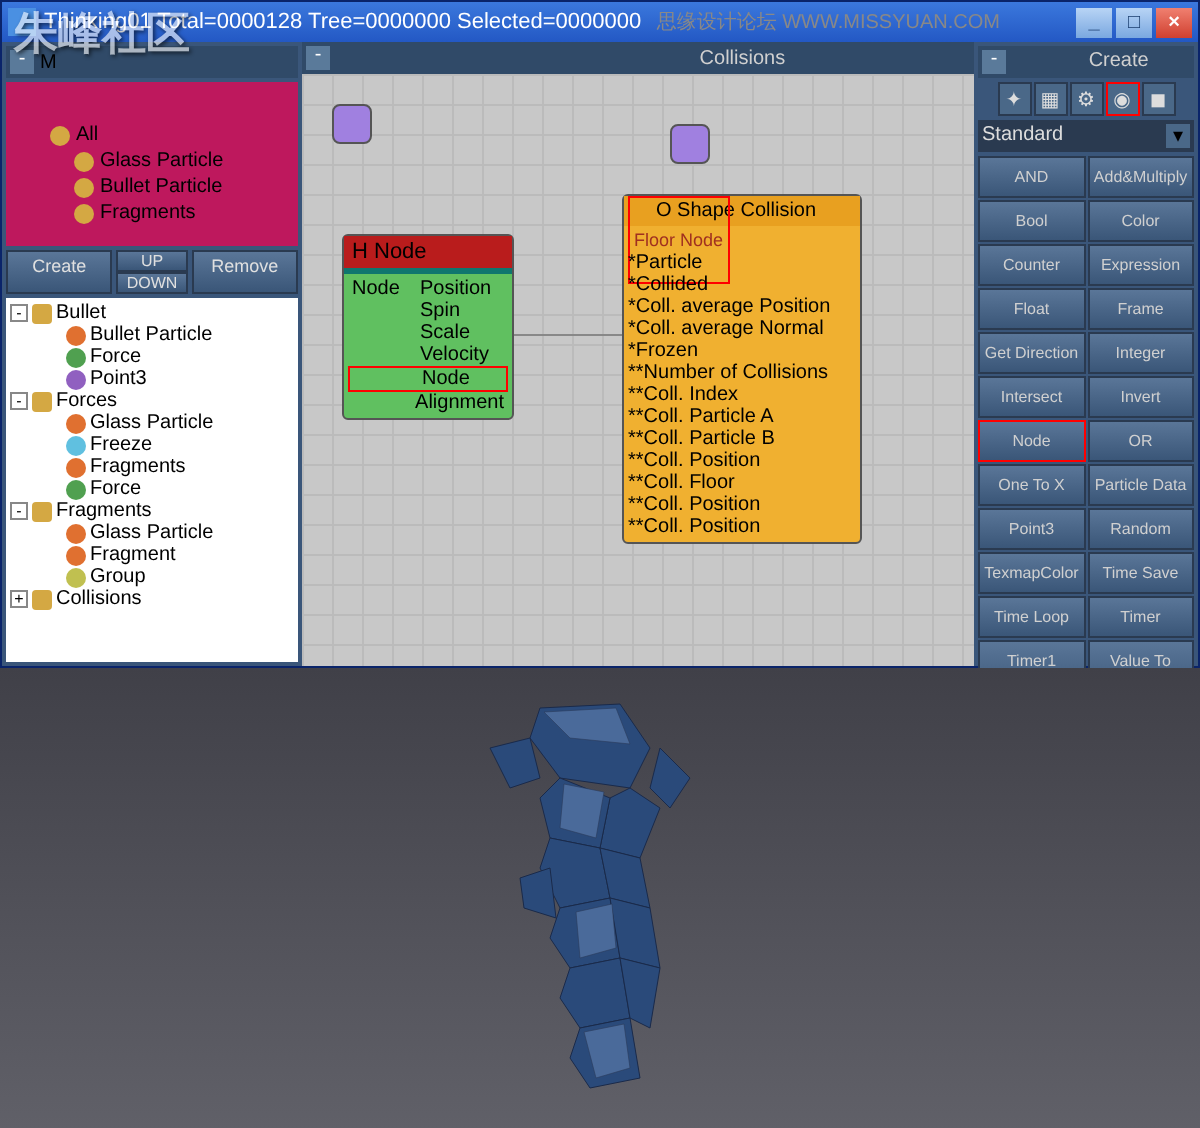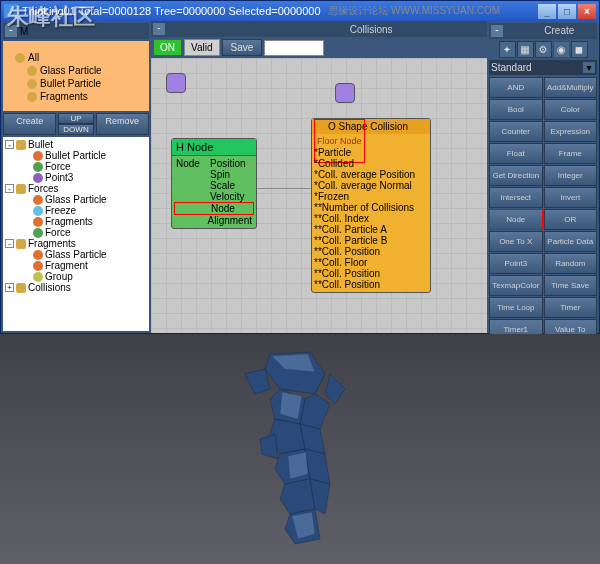--- a/index.html
+++ b/index.html
@@ -12,21 +12,21 @@
 .winbtn{width:18px;height:15px;display:flex;align-items:center;justify-content:center;font-size:10px;font-weight:bold}
 .min{background:linear-gradient(#b8d4f5,#7aa8e0);color:#1a3d6e}
 .max{background:linear-gradient(#b8d4f5,#7aa8e0);color:#1a3d6e}
 .close{background:linear-gradient(#f08070,#d04030);color:#fff}
 .watermark{position:absolute;top:2px;left:7px;color:#fff;font-size:22px;font-weight:bold;text-shadow:1px 1px 2px #000;opacity:0.6;z-index:100}
 .wm2{position:absolute;top:4px;right:100px;color:#888;font-size:10px;z-index:100}
 .content{display:flex;height:312px;background:#aaa}
 .leftpanel{width:150px;background:#3a567a;display:flex;flex-direction:column;padding:2px}
 .panel-header{display:flex;align-items:center;background:#304a68;padding:2px;margin-bottom:2px}
 .collapse{width:12px;height:12px;background:#5a7a9a;margin-right:3px;text-align:center;line-height:10px;color:#fff}
-.tree-area{background:#fdba74;height:70px;overflow:auto;font-size:10px;padding:10px}
+.tree-area{background:#be185d;height:82px;overflow:auto;font-size:10px;padding:20px}
 .tree-item{padding:1px 0 1px 14px;display:flex;align-items:center;gap:3px}
 .tree-item.root{padding-left:2px}
 .ticon{width:10px;height:10px;border-radius:50%}
 .ic-all{background:#d4a843}
 .btnrow{display:flex;gap:2px;margin:2px 0}
 .dbtn{flex:1;background:linear-gradient(#5a7698,#3a5678);color:#e0e0e0;border:1px solid #2a3a50;padding:2px;text-align:center;font-size:9px}
 .updown{display:flex;flex-direction:column;gap:0}
 .updown .dbtn{padding:0 4px;font-size:8px}
 .tree2{background:#fff;flex:1;overflow:auto;font-size:10px;padding:2px}
 .t2item{padding:0 0 0 0;display:flex;align-items:center;gap:2px}
@@ -47,21 +47,21 @@
 .toolbar{display:flex;gap:2px;padding:2px;background:#3a567a;align-items:center}
 .on{background:#30c030;color:#fff;padding:2px 6px;border:1px solid #208020}
 .valid{background:#d0d0d0;color:#000;padding:2px 6px;border:1px solid #888}
 .save{background:linear-gradient(#5a7698,#3a5678);color:#e0e0e0;padding:2px 8px;border:1px solid #2a3a50}
 .sliderbox{width:60px;height:16px;background:#fff;border:1px solid #888}
 .canvas{flex:1;background:#c8c8c8;background-image:linear-gradient(#bbb 1px,transparent 1px),linear-gradient(90deg,#bbb 1px,transparent 1px);background-size:15px 15px;position:relative;overflow:hidden}
 .node{position:absolute;border:1px solid #555;border-radius:3px;font-size:9px}
 .node-purple{left:15px;top:15px;width:20px;height:20px;background:#a080e0;border-radius:4px}
 .node-purple2{left:184px;top:25px;width:20px;height:20px;background:#a080e0;border-radius:4px}
 .hnode{left:20px;top:80px;width:86px;background:#60c060}
-.hnode .ntitle{background:#22c55e;padding:2px 4px;font-size:11px;border-bottom:1px solid #0f766e}
+.hnode .ntitle{background:#b91c1c;padding:2px 4px;font-size:11px;border-bottom:3px solid #0f766e}
 .hnode .nbody{padding:2px}
 .nrow{display:flex;gap:4px;font-size:8px;padding:0 2px}
 .nrow.hl{border:1px solid red}
 .onode{left:160px;top:60px;width:120px;background:#f0b030}
 .onode .ntitle{background:#e8a020;padding:2px 16px;font-size:10px;color:#000}
 .onode .flnode{color:#a03020;border:1px solid red;padding:16px 2px;font-size:9px}
 .onode .nbody{padding:2px;font-size:8px;line-height:11px}
 .wire{position:absolute;left:106px;top:130px;width:54px;height:2px;border-top:1px solid #888}
 .rightpanel{width:112px;background:#3a567a;display:flex;flex-direction:column;padding:2px;gap:2px}
 .rheader{background:#304a68;padding:2px;text-align:center;color:#d0d0d0;display:flex}
@@ -192,26 +192,20 @@
             <span>Collisions</span>
           </div>
         </div>
     </div>
 
     <div class="midpanel">
       <div class="midheader">
         <div class="collapse">-</div>
         <span>Collisions</span>
       </div>
-      <div class="toolbar">
-        <div class="on">ON</div>
-        <div class="valid">Valid</div>
-        <div class="save">Save</div>
-        <div class="sliderbox"></div>
-      </div>
       <div class="canvas">
         <div class="node node-purple"></div>
         <div class="node node-purple2"></div>
         <div class="wire"></div>
         <div class="node hnode">
           <div class="ntitle">H Node</div>
           <div class="nbody" id="hnodebody">
               <div class="nrow">
                 <span style="width:30px">Node</span>
                 <span>Position</span>

